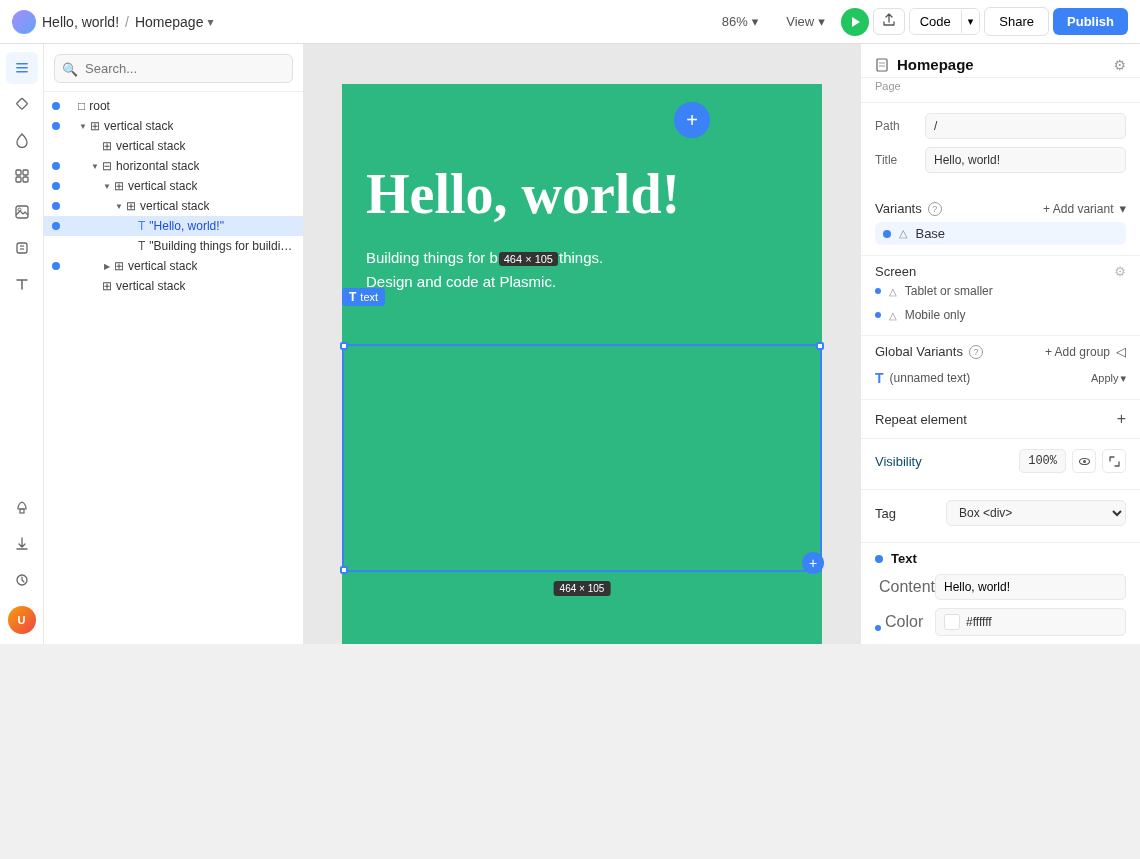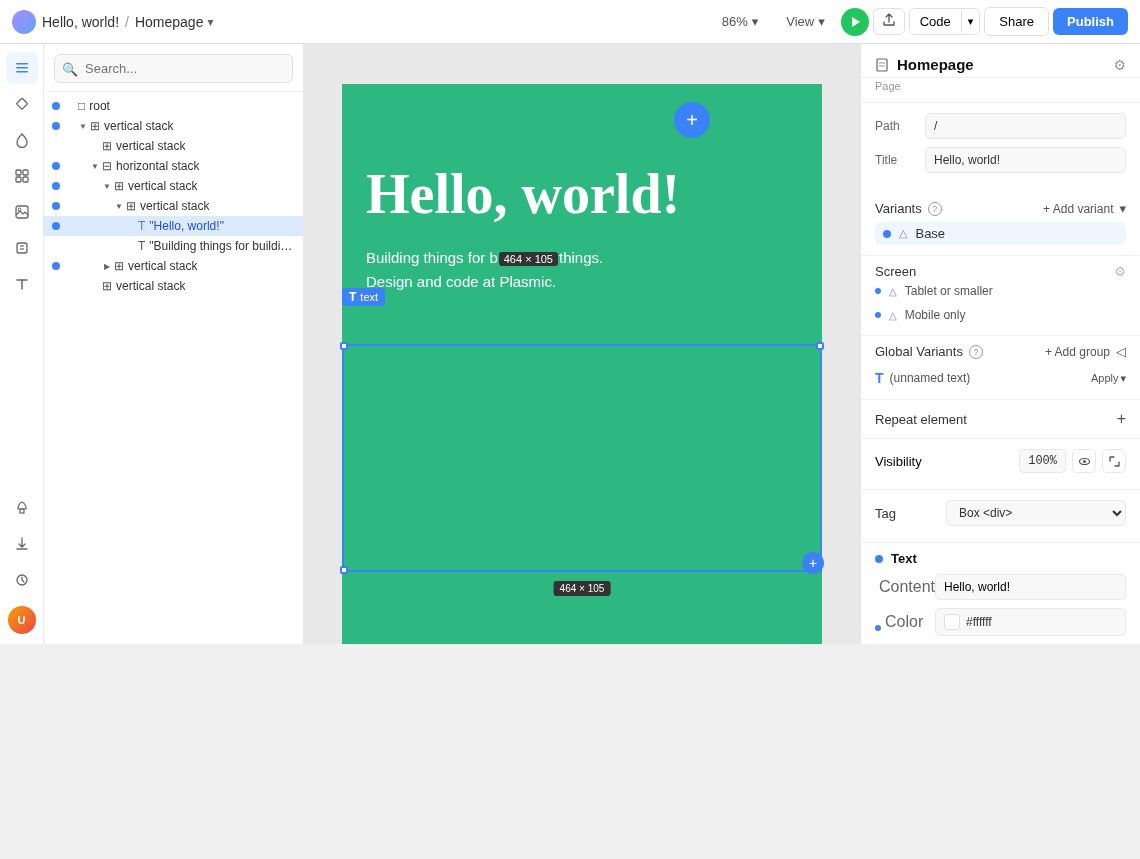--- a/index.html
+++ b/index.html
@@ -95,21 +95,21 @@
     .rp-gv-header { display: flex; align-items: center; justify-content: space-between; margin-bottom: 6px; }
     .rp-gv-title { display: flex; align-items: center; gap: 6px; font-size: 13px; font-weight: 500; }
     .rp-gv-actions { display: flex; align-items: center; gap: 6px; font-size: 12px; color: #555; }
     .rp-gv-item { display: flex; align-items: center; justify-content: space-between; padding: 5px 0; }
     .rp-gv-left { display: flex; align-items: center; gap: 6px; }
     .rp-gv-t { font-size: 14px; color: #3b82f6; font-weight: 600; }
     .rp-gv-name { font-size: 12px; color: #555; }
     .rp-gv-apply { font-size: 11px; color: #555; display: flex; gap: 2px; cursor: pointer; }
     .rp-prop-select { padding: 4px 8px; border: 1px solid #e8e8e8; border-radius: 5px; font-size: 12px; background: #f8f8f8; color: #333; cursor: pointer; }
     .rp-visibility-row { display: flex; align-items: center; justify-content: space-between; margin-bottom: 6px; }
-    .rp-vis-label { font-size: 13px; color: #000000; }
+    .rp-vis-label { font-size: 13px; color: #0c4a6e; }
     .rp-vis-controls { display: flex; align-items: center; gap: 6px; }
     .rp-vis-value { padding: 4px 8px; border: 1px solid #e8e8e8; border-radius: 5px; font-size: 12px; background: #f8f8f8; }
     .rp-vis-icon { width: 24px; height: 24px; display: flex; align-items: center; justify-content: center; border: 1px solid #e8e8e8; border-radius: 5px; cursor: pointer; font-size: 13px; color: #555; }
     .rp-tag-row { display: flex; align-items: center; justify-content: space-between; margin-bottom: 6px; }
     .rp-tag-label { font-size: 13px; color: #333; }
     .rp-text-section { padding: 8px 14px; border-bottom: 1px solid #f0f0f0; }
     .rp-text-header { display: flex; align-items: center; gap: 8px; margin-bottom: 8px; }
     .rp-text-dot { width: 8px; height: 8px; border-radius: 50%; background: #3b82f6; }
     .rp-text-title { font-size: 13px; font-weight: 600; color: #111; }
     .rp-text-field { display: flex; align-items: center; margin-bottom: 8px; }

